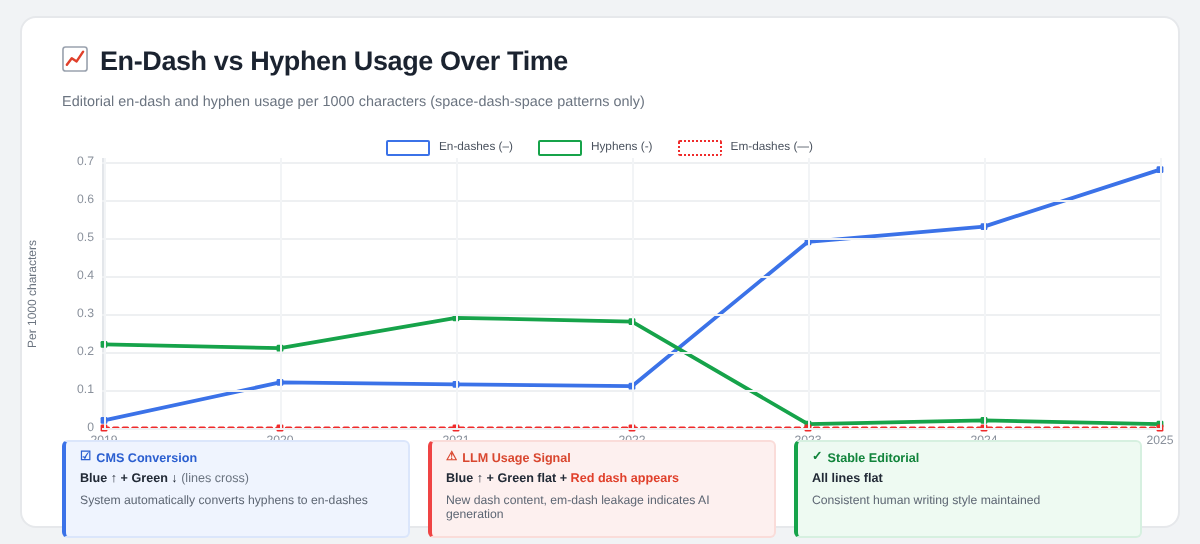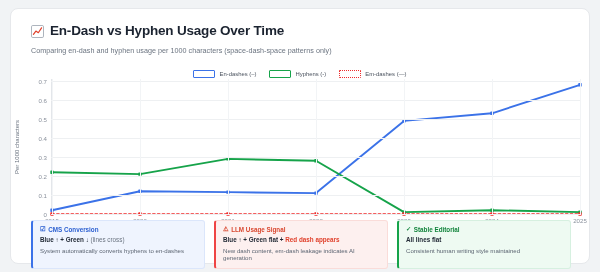--- a/index.html
+++ b/index.html
@@ -7,21 +7,21 @@
     width:600px;height:272px;overflow:hidden;
     background:#f1f3f5;
     font-family:"Liberation Sans",sans-serif;
     -webkit-font-smoothing:antialiased;
   }
   .card{
     position:absolute;left:10px;top:8px;width:580px;height:256px;
     background:#ffffff;border:1px solid #e6e8eb;border-radius:8px;
     box-sizing:border-box;
   }
-  .title-row{position:absolute;left:20px;top:14px;display:flex;align-items:flex-end;gap:6px;}
+  .title-row{position:absolute;left:20px;top:14px;display:flex;align-items:flex-start;gap:6px;}
   .title-icon{width:13px;height:13px;display:block;}
   .title-text{font-size:13.5px;font-weight:bold;color:#1b2330;letter-spacing:-0.2px;white-space:nowrap;}
   .subtitle{position:absolute;left:20px;top:37px;font-size:7.2px;color:#6b7480;white-space:nowrap;letter-spacing:0.02px;}
 
   
   .legend{position:absolute;left:0;right:0;top:61px;display:flex;justify-content:center;align-items:center;gap:13px;}
   .lg-item{display:flex;align-items:center;gap:4px;}
   .lg-swatch{width:22px;height:8px;box-sizing:border-box;border-radius:1px;background:#fff;}
   .lg-blue{border:1.6px solid #3b72e8;}
   .lg-green{border:1.6px solid #16a34a;}
@@ -70,21 +70,21 @@
 <div class="card">
 
   <div class="title-row">
     <svg class="title-icon" viewBox="0 0 16 16">
       <rect x="0.6" y="0.6" width="14.8" height="14.8" rx="1.6" fill="#ffffff" stroke="#9aa2ae" stroke-width="1"></rect>
       <polyline points="3,11.5 6,7.5 9,9.5 13,3.5" fill="none" stroke="#e0402b" stroke-width="1.5" stroke-linecap="round" stroke-linejoin="round"></polyline>
     </svg>
     <span class="title-text">En-Dash vs Hyphen Usage Over Time</span>
   </div>
 
-  <div class="subtitle">Comparing en-dash and hyphen usage per 1000 characters (space-dash-space patterns only)</div>
+  <div class="subtitle">Editorial en-dash and hyphen usage per 1000 characters (space-dash-space patterns only)</div>
 
   <div class="legend">
     <div class="lg-item">
       <span class="lg-swatch lg-blue"></span>
       <span class="lg-label">En-dashes (–)</span>
     </div>
     <div class="lg-item">
       <span class="lg-swatch lg-green"></span>
       <span class="lg-label">Hyphens (-)</span>
     </div>

